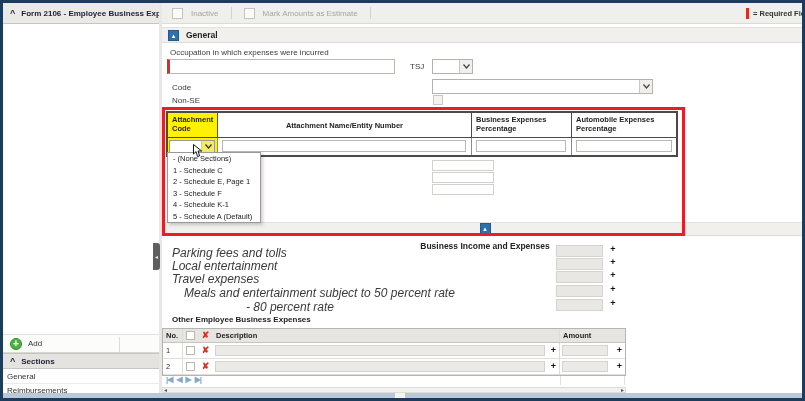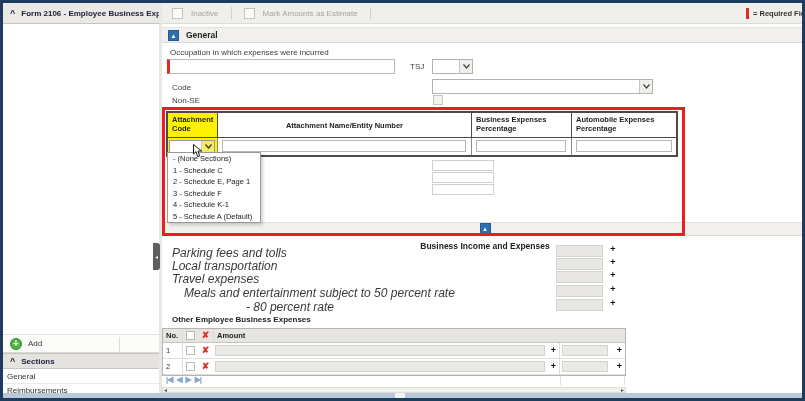--- a/index.html
+++ b/index.html
@@ -231,21 +231,21 @@
     <div class="cursor-icon">
       <svg width="11" height="14" viewBox="0 0 11 14">
           <path d="M1.5 0.5 L1.5 10 L4 7.6 L5.6 12.6 L7.6 11.9 L6 7 L9.6 7 Z" fill="#fff" stroke="#000" stroke-width="0.9"></path>
         </svg>
     </div>
 
     <div class="exp-label" style="left:10px; top:243px;">Parking fees and tolls</div>
     <div class="exp-input" style="top:242px;"></div>
     <div class="plus" style="left:446px; top:241px;">+</div>
 
-    <div class="exp-label" style="left:10px; top:256px;">Local transportation</div>
+    <div class="exp-label" style="left:10px; top:256px;">Local entertainment</div>
     <div class="exp-input" style="top:255px;"></div>
     <div class="plus" style="left:446px; top:254px;">+</div>
 
     <div class="exp-label" style="left:10px; top:269px;">Travel expenses</div>
     <div class="exp-input" style="top:268px;"></div>
     <div class="plus" style="left:446px; top:267px;">+</div>
 
     <div class="exp-label" style="left:10px; top:283px;padding-left:12px;">Meals and entertainment subject to 50 percent rate</div>
     <div class="exp-input" style="top:282px;"></div>
     <div class="plus" style="left:446px; top:281px;">+</div>
@@ -258,20 +258,21 @@
 
     <div class="ot">
       <div class="ot-header">
         <div class="c-no ot-h">No.</div>
         <div class="c-cb">
             <span class="row-cb"></span>
           </div>
         <div class="c-x">
             <span class="red-x">✘</span>
           </div>
+        <div class="c-desc ot-h" style="display:flex;align-items:center;">Description</div>
         <div class="c-amt ot-h" style="display:flex;align-items:center;">Amount</div>
       </div>
 
       <div class="ot-row">
         <div class="c-no">
             <span class="no-text">1</span>
           </div>
         <div class="c-cb">
             <span class="row-cb"></span>
           </div>

